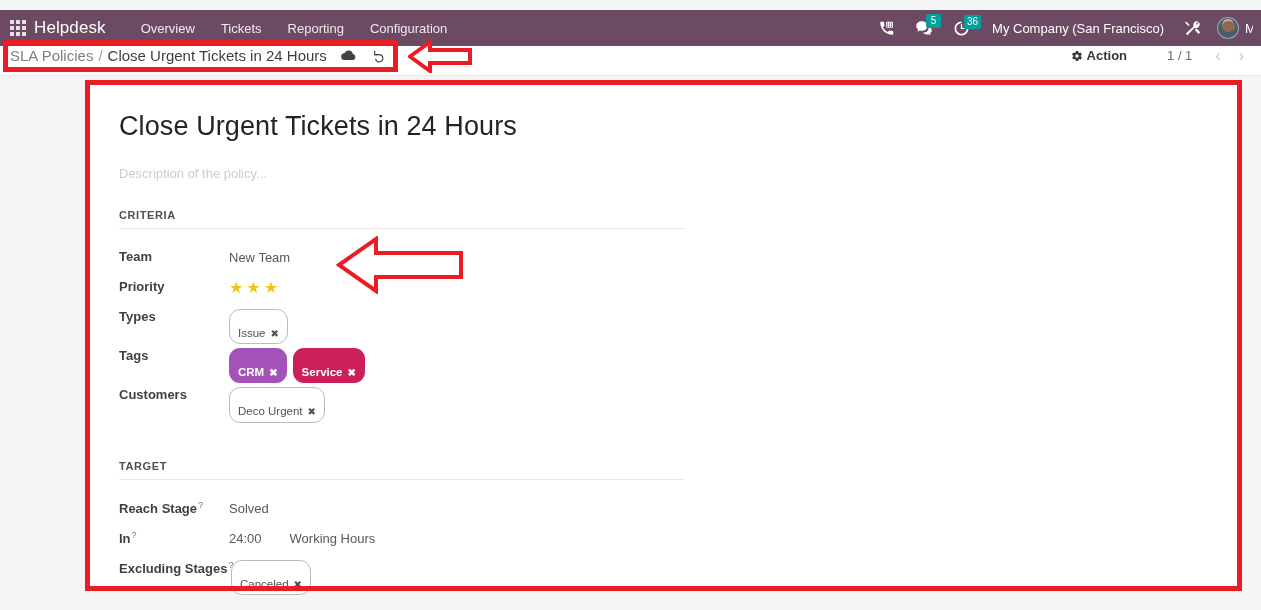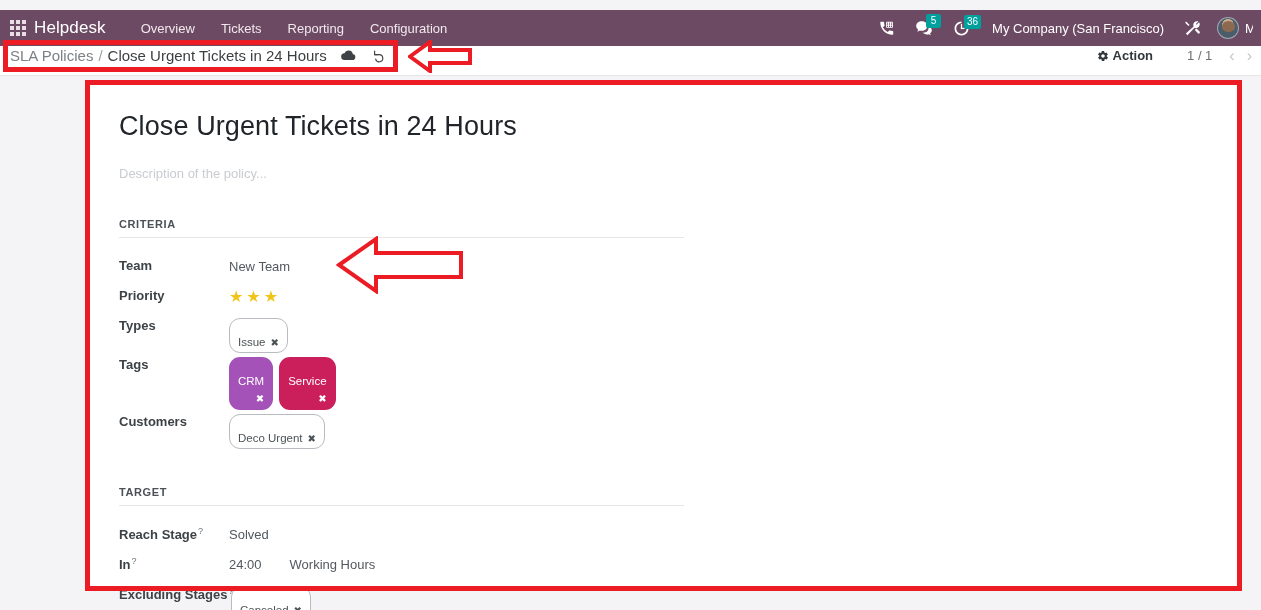--- a/index.html
+++ b/index.html
@@ -152,22 +152,22 @@
     color: #3c3f42;
     white-space: nowrap;
   }
   .bc-actions { display: flex; align-items: center; gap: 16px; padding-left: 14px; }
   .bc-ico { cursor: pointer; color: #4a4d50; display: flex; align-items: center; }
 
   .cp-right {
     margin-left: auto;
     display: flex;
     align-items: center;
-    padding-right: 4px;
-    gap: 2px;
+    padding-right: 12px;
+    gap: 8px;
   }
   .action-btn {
     display: flex;
     align-items: center;
     gap: 4px;
     font-size: 13px;
     font-weight: bold;
     color: #31373b;
     padding: 5px 8px;
     cursor: pointer;
@@ -211,21 +211,21 @@
     font-size: 27px;
     font-weight: 400;
     color: #212529;
     letter-spacing: .1px;
     line-height: 1.1;
     margin-bottom: 24px;
   }
   .record-desc {
     font-size: 13px;
     color: #c9ccd0;
-    margin-bottom: 37px;
+    margin-bottom: 28px;
   }
 
   .section { width: 565px; }
   .section-title {
     font-size: 11px;
     font-weight: bold;
     color: #4b5158;
     letter-spacing: .6px;
     padding-bottom: 7px;
     border-bottom: 1px solid #e7e7ea;
@@ -281,21 +281,21 @@
     white-space: nowrap;
     line-height: 1.25;
     cursor: default;
   }
   .tag .x { font-size: 10px; cursor: pointer; }
   .tag-outline {
     border: 1px solid #b8bcc0;
     background: #ffffff;
     color: #4c5256;
   }
-  .tag-solid { color: #ffffff; border: 1px solid transparent; font-weight: normal; flex-direction: column; }
+  .tag-solid { color: #ffffff; border: 1px solid transparent; font-weight: bold; }
   .spacer-36 { height: 36px; }
 
   
   .anno-box {
     position: absolute;
     border: 5px solid #ec1c24;
     pointer-events: none;
     z-index: 9;
   }
   .anno-breadcrumb { left: 3px; top: 40px; width: 395px; height: 32px; }

